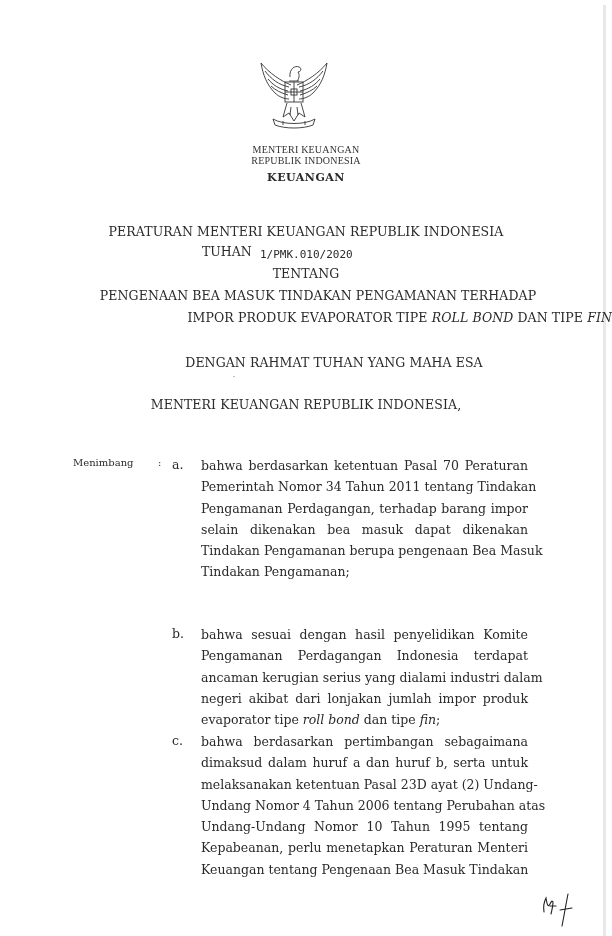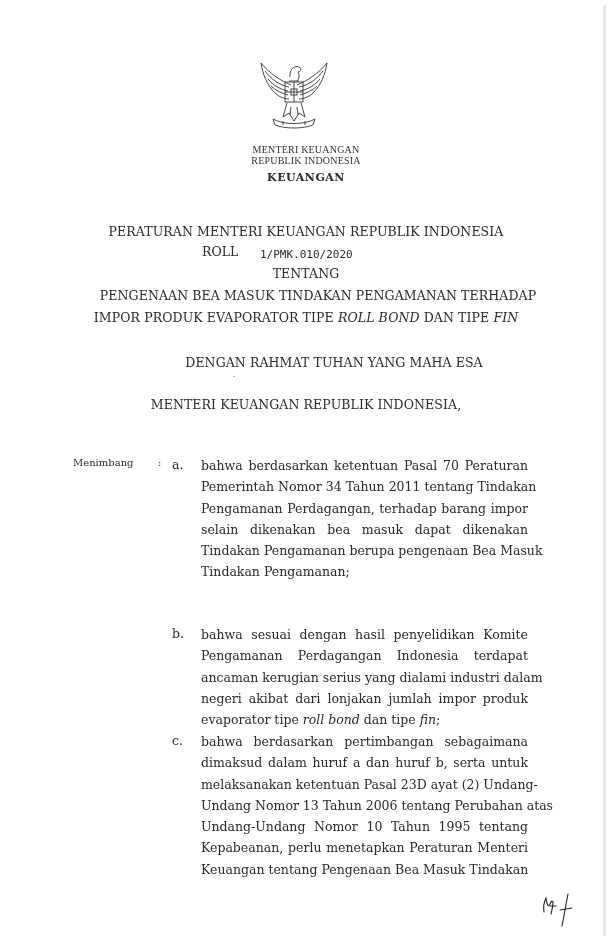--- a/index.html
+++ b/index.html
@@ -55,25 +55,25 @@
     <path d="M30 70 L30 66"></path>
       <path d="M52 70 L52 66"></path>
   </g>
 </svg>
 
 <div class="center ministry" style="top:144px;">MENTERI KEUANGAN</div>
 <div class="center ministry" style="top:155px;">REPUBLIK INDONESIA</div>
 <div class="center salinan" style="top:171px;">KEUANGAN</div>
 
 <div class="center title" style="top:224px;">PERATURAN MENTERI KEUANGAN REPUBLIK INDONESIA</div>
-<div class="nomor-label">ROLL</div>
+<div class="nomor-label">TUHAN</div>
 <div class="nomor-val">1/PMK.010/2020</div>
 <div class="center title" style="top:266px;">TENTANG</div>
 <div class="center title" style="top:288px;padding-left:12px;">PENGENAAN BEA MASUK TINDAKAN PENGAMANAN TERHADAP</div>
-<div class="center title" style="top:310px;"><span>IMPOR PRODUK EVAPORATOR TIPE </span><i>ROLL BOND</i><span> DAN TIPE </span><i>FIN</i></div>
+<div class="center title" style="top:310px;text-align:right;"><span>IMPOR PRODUK EVAPORATOR TIPE </span><i>ROLL BOND</i><span> DAN TIPE </span><i>FIN</i></div>
 
 <div class="center title" style="top:355px;padding-left:28px;">DENGAN RAHMAT TUHAN YANG MAHA ESA</div>
 <div class="speck" style="left:233px;top:376px;"></div>
 <div class="center title" style="top:397px;">MENTERI KEUANGAN REPUBLIK INDONESIA,</div>
 
 <div class="label" style="left:73px;top:457px;">Menimbang</div>
 <div class="label" style="left:158px;top:457px;">:</div>
 
 <div class="marker" style="left:172px;top:457px;">a.</div>
 <div class="para" style="top:455px;">
@@ -92,21 +92,21 @@
   <span class="line">ancaman kerugian serius yang dialami industri dalam</span>
   <span class="line">negeri akibat dari lonjakan jumlah impor produk</span>
   <span class="line last"><span>evaporator tipe </span><i>roll bond</i><span> dan tipe </span><i>fin</i><span>;</span></span>
 </div>
 
 <div class="marker" style="left:172px;top:733px;">c.</div>
 <div class="para" style="top:731px;">
   <span class="line">bahwa berdasarkan pertimbangan sebagaimana</span>
   <span class="line">dimaksud dalam huruf a dan huruf b, serta untuk</span>
   <span class="line">melaksanakan ketentuan Pasal 23D ayat (2) Undang-</span>
-  <span class="line">Undang Nomor 13 Tahun 2006 tentang Perubahan atas</span>
+  <span class="line">Undang Nomor 4 Tahun 2006 tentang Perubahan atas</span>
   <span class="line">Undang-Undang Nomor 10 Tahun 1995 tentang</span>
   <span class="line">Kepabeanan, perlu menetapkan Peraturan Menteri</span>
   <span class="line">Keuangan tentang Pengenaan Bea Masuk Tindakan</span>
 </div>
 
 <svg class="signature" viewBox="0 0 40 40">
   <g fill="none" stroke="#222" stroke-width="1.1" stroke-linecap="round">
     <path d="M4 22 C3 16 5 10 6 8 C7 14 8 18 10 14 C11 12 12 10 13 12 C13 16 12 20 11 24"></path>
     <path d="M10 16 L16 16"></path>
     <path d="M28 4 C26 14 24 26 22 36"></path>

